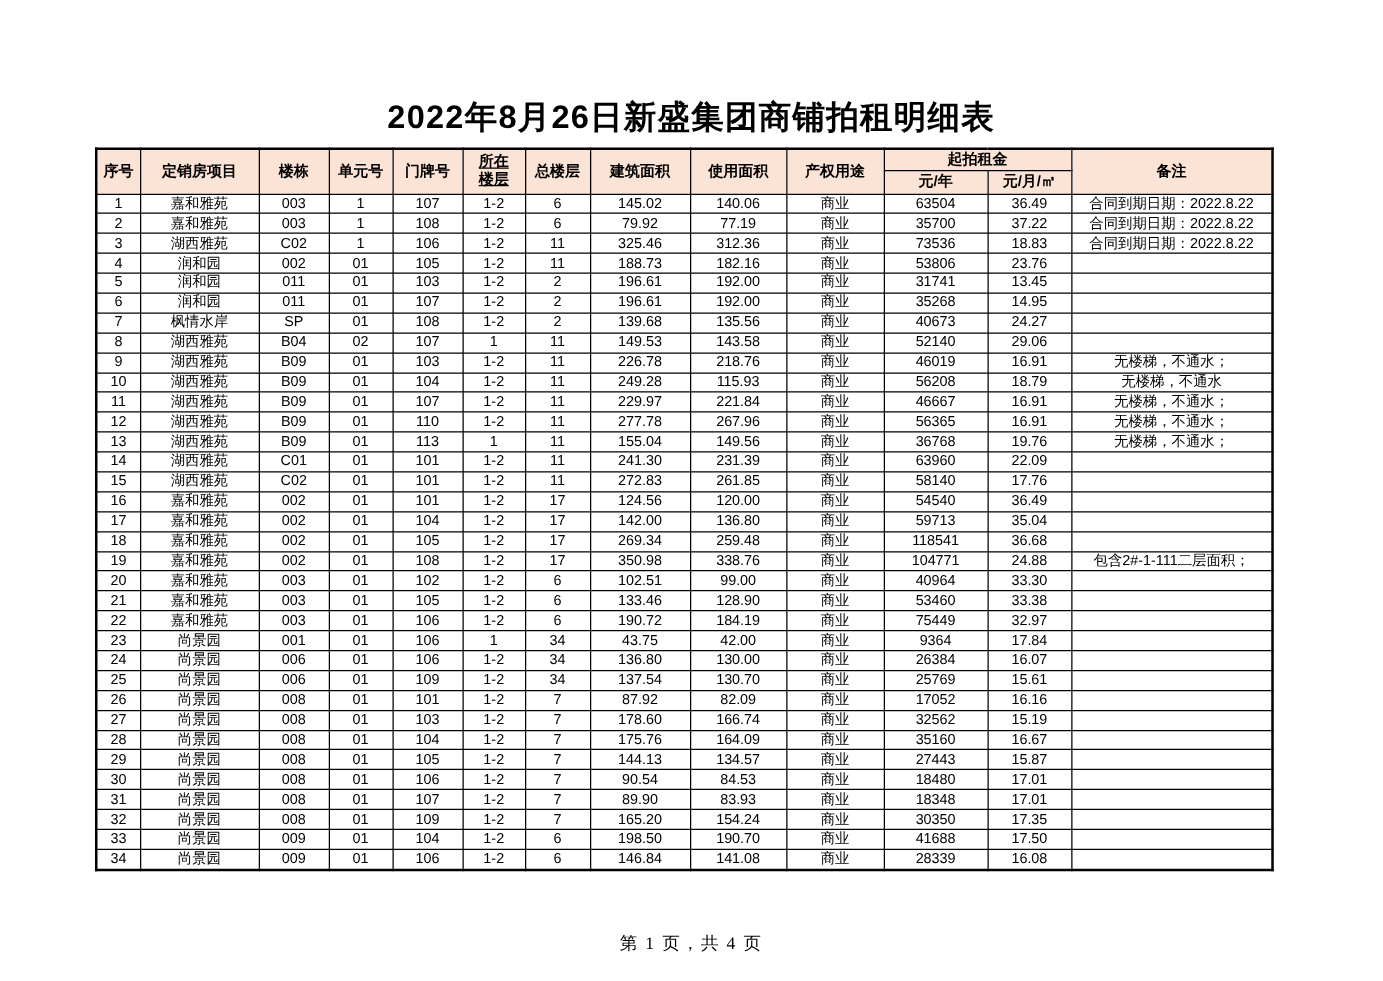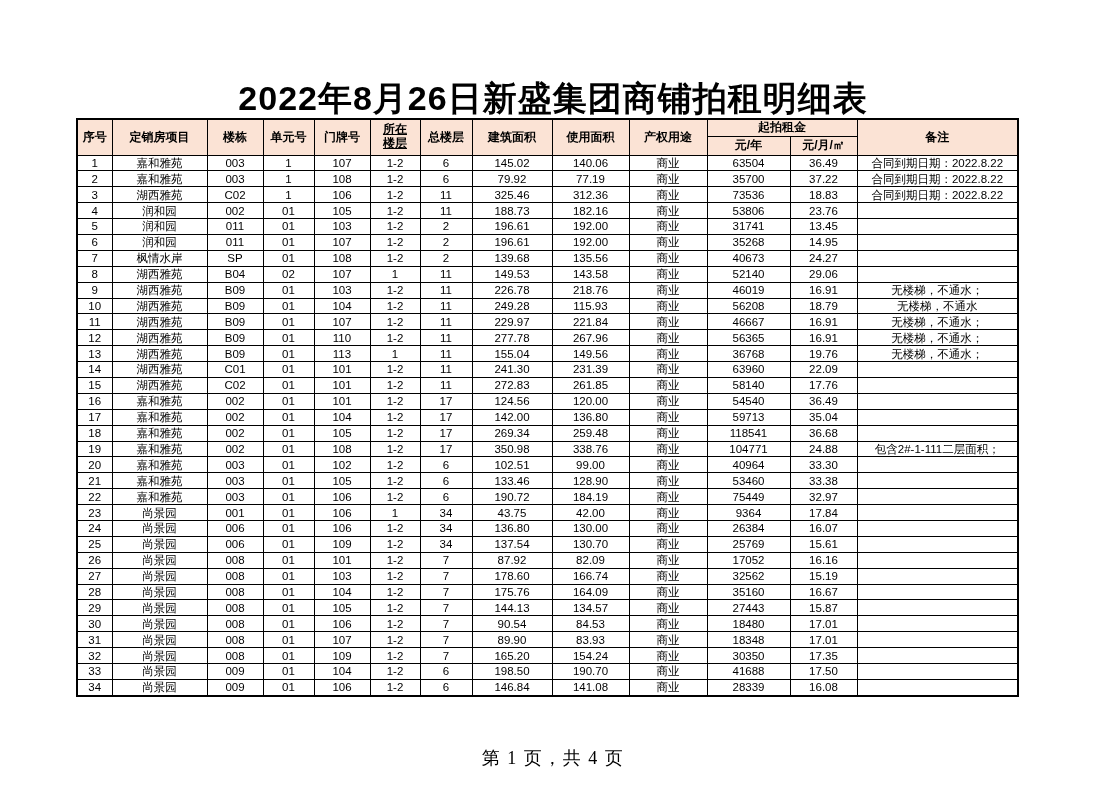--- a/index.html
+++ b/index.html
@@ -14,21 +14,21 @@
     background:var(--page-bg);
     font-family:"Liberation Sans", sans-serif;
     color:var(--text-color);
     position:relative;
     overflow:hidden;
   }
   .page-title{
     position:absolute;
     top:76px;left:0;width:100%;
     text-align:center;
-    font-size:34px;
+    font-size:26px;
     font-weight:bold;
     letter-spacing:1px;
     margin:0;
   }
   table.rental{
     position:absolute;
     left:76px;top:118px;
     width:941px;
     border-collapse:collapse;
     table-layout:fixed;
@@ -58,21 +58,21 @@
     display:inline-block;
     max-width:25px;
     white-space:normal;
     line-height:1.15;
     text-decoration:underline;
   }
   .page-footer{
     position:absolute;
     top:746px;left:0;width:100%;
     text-align:center;
-    font-size:18px;
+    font-size:14px;
     font-family:"Liberation Serif", serif;
     letter-spacing:1.5px;
   }
 </style>
 </head>
 <body>
 
 <div>
 
   <h1 class="page-title">2022年8月26日新盛集团商铺拍租明细表</h1>

